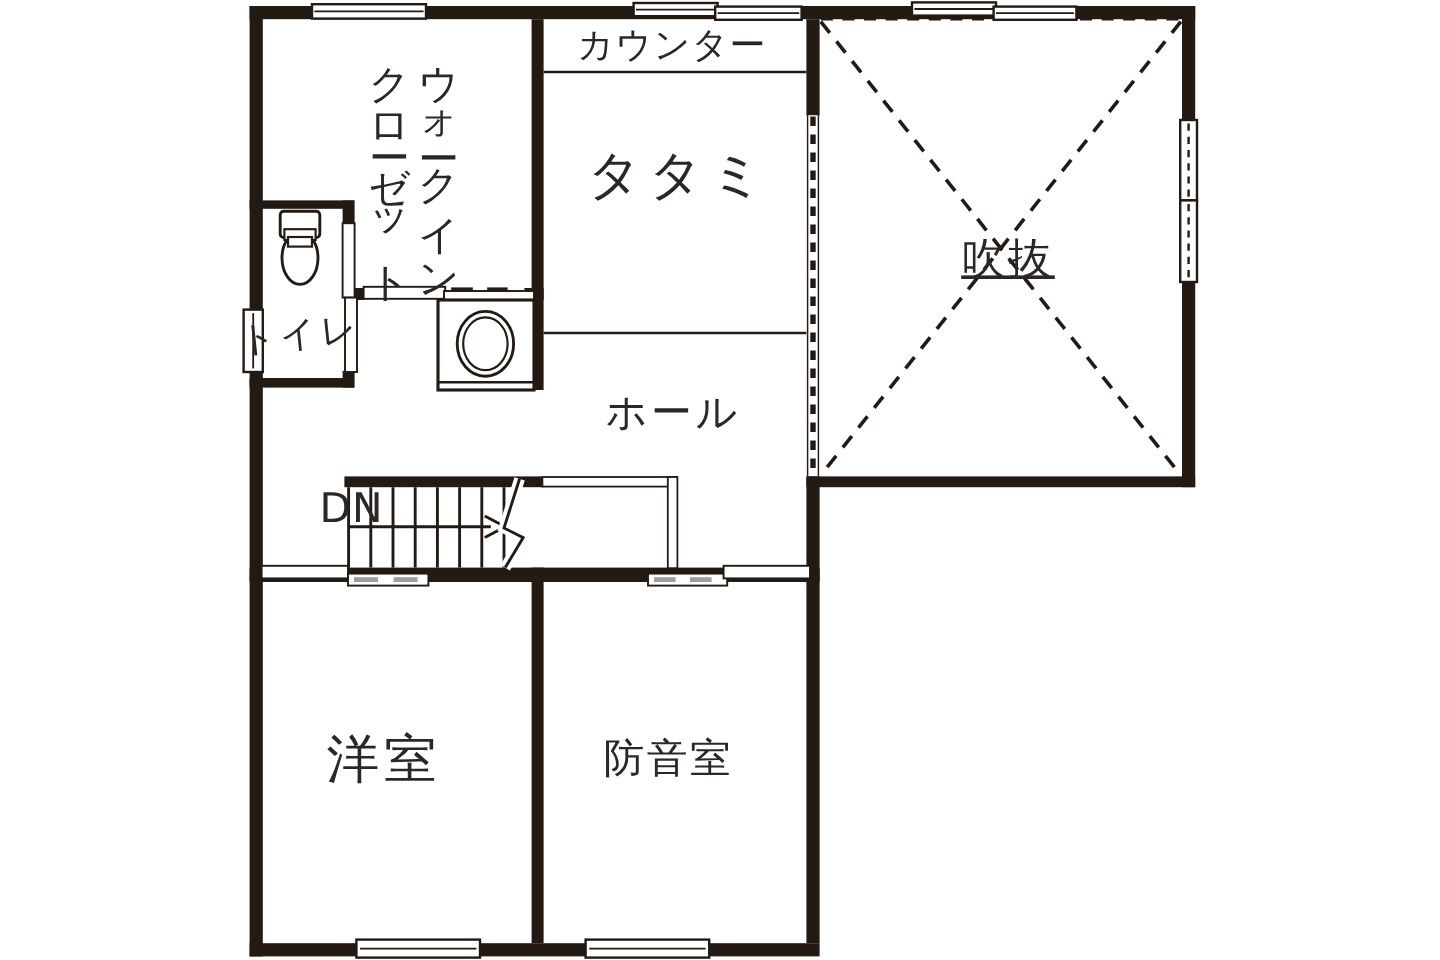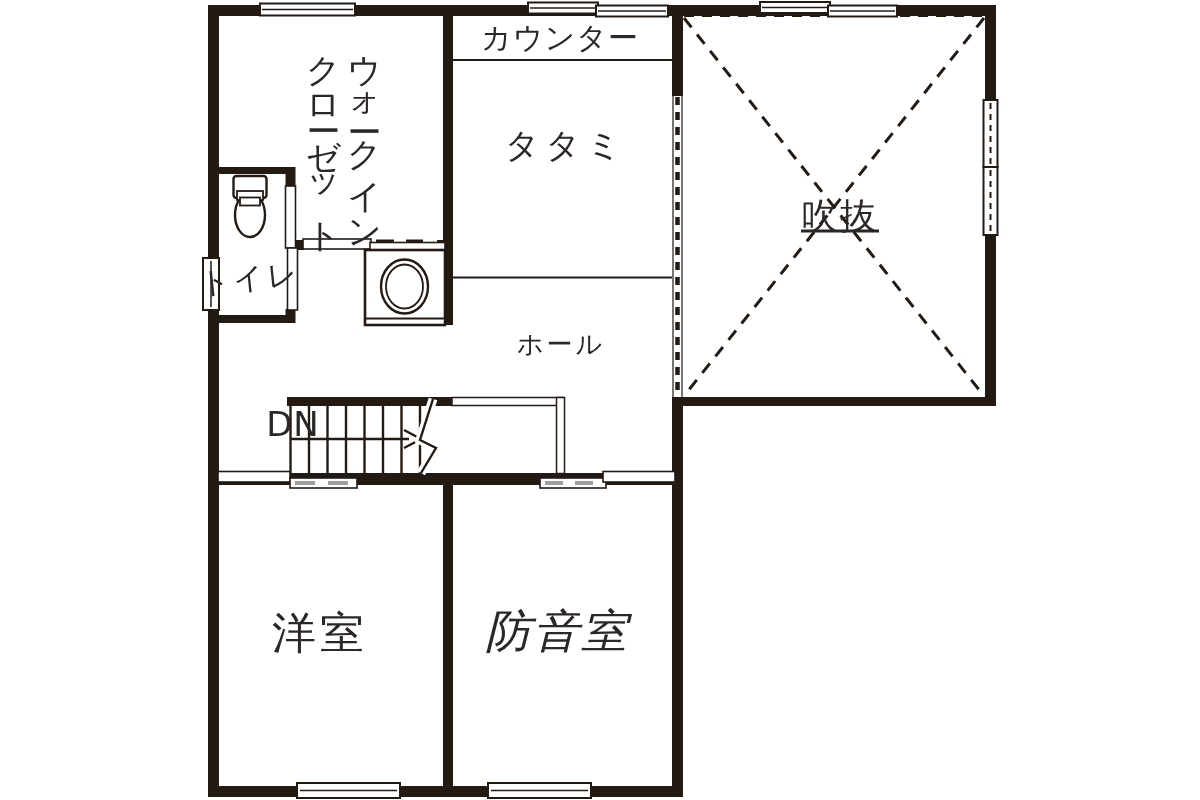--- a/index.html
+++ b/index.html
@@ -19,27 +19,27 @@
   .fix{fill:#ffffff;stroke:#241a14;}
   .lbl{
     position:absolute;
     color:#2b2726;
     font-weight:500;
     white-space:nowrap;
     transform:translate(-50%,-50%);
     letter-spacing:1px;
   }
   .lbl-counter{font-size:30px;text-align:right;}
-  .lbl-tatami{font-size:34px;letter-spacing:6px;}
+  .lbl-tatami{font-size:44px;letter-spacing:6px;}
   .lbl-void{font-size:36px;letter-spacing:3px;}
-  .lbl-hall{font-size:26px;letter-spacing:3px;}
+  .lbl-hall{font-size:34px;letter-spacing:3px;}
   .lbl-toilet{font-size:30px;transform:translate(-50%,-50%) rotate(-6deg);letter-spacing:3px;}
   .lbl-dn{font-size:34px;letter-spacing:1px;}
   .lbl-western{font-size:44px;letter-spacing:4px;}
-  .lbl-soundproof{font-size:46px;letter-spacing:2px;font-style:italic;}
+  .lbl-soundproof{font-size:34px;letter-spacing:2px;}
   .lbl-wic{
     position:absolute;
     left:303px;top:32px;
     transform:none;
     writing-mode:vertical-rl;
     font-size:34px;
     line-height:41px;
     letter-spacing:2px;
     color:#2b2726;
     font-weight:500;

